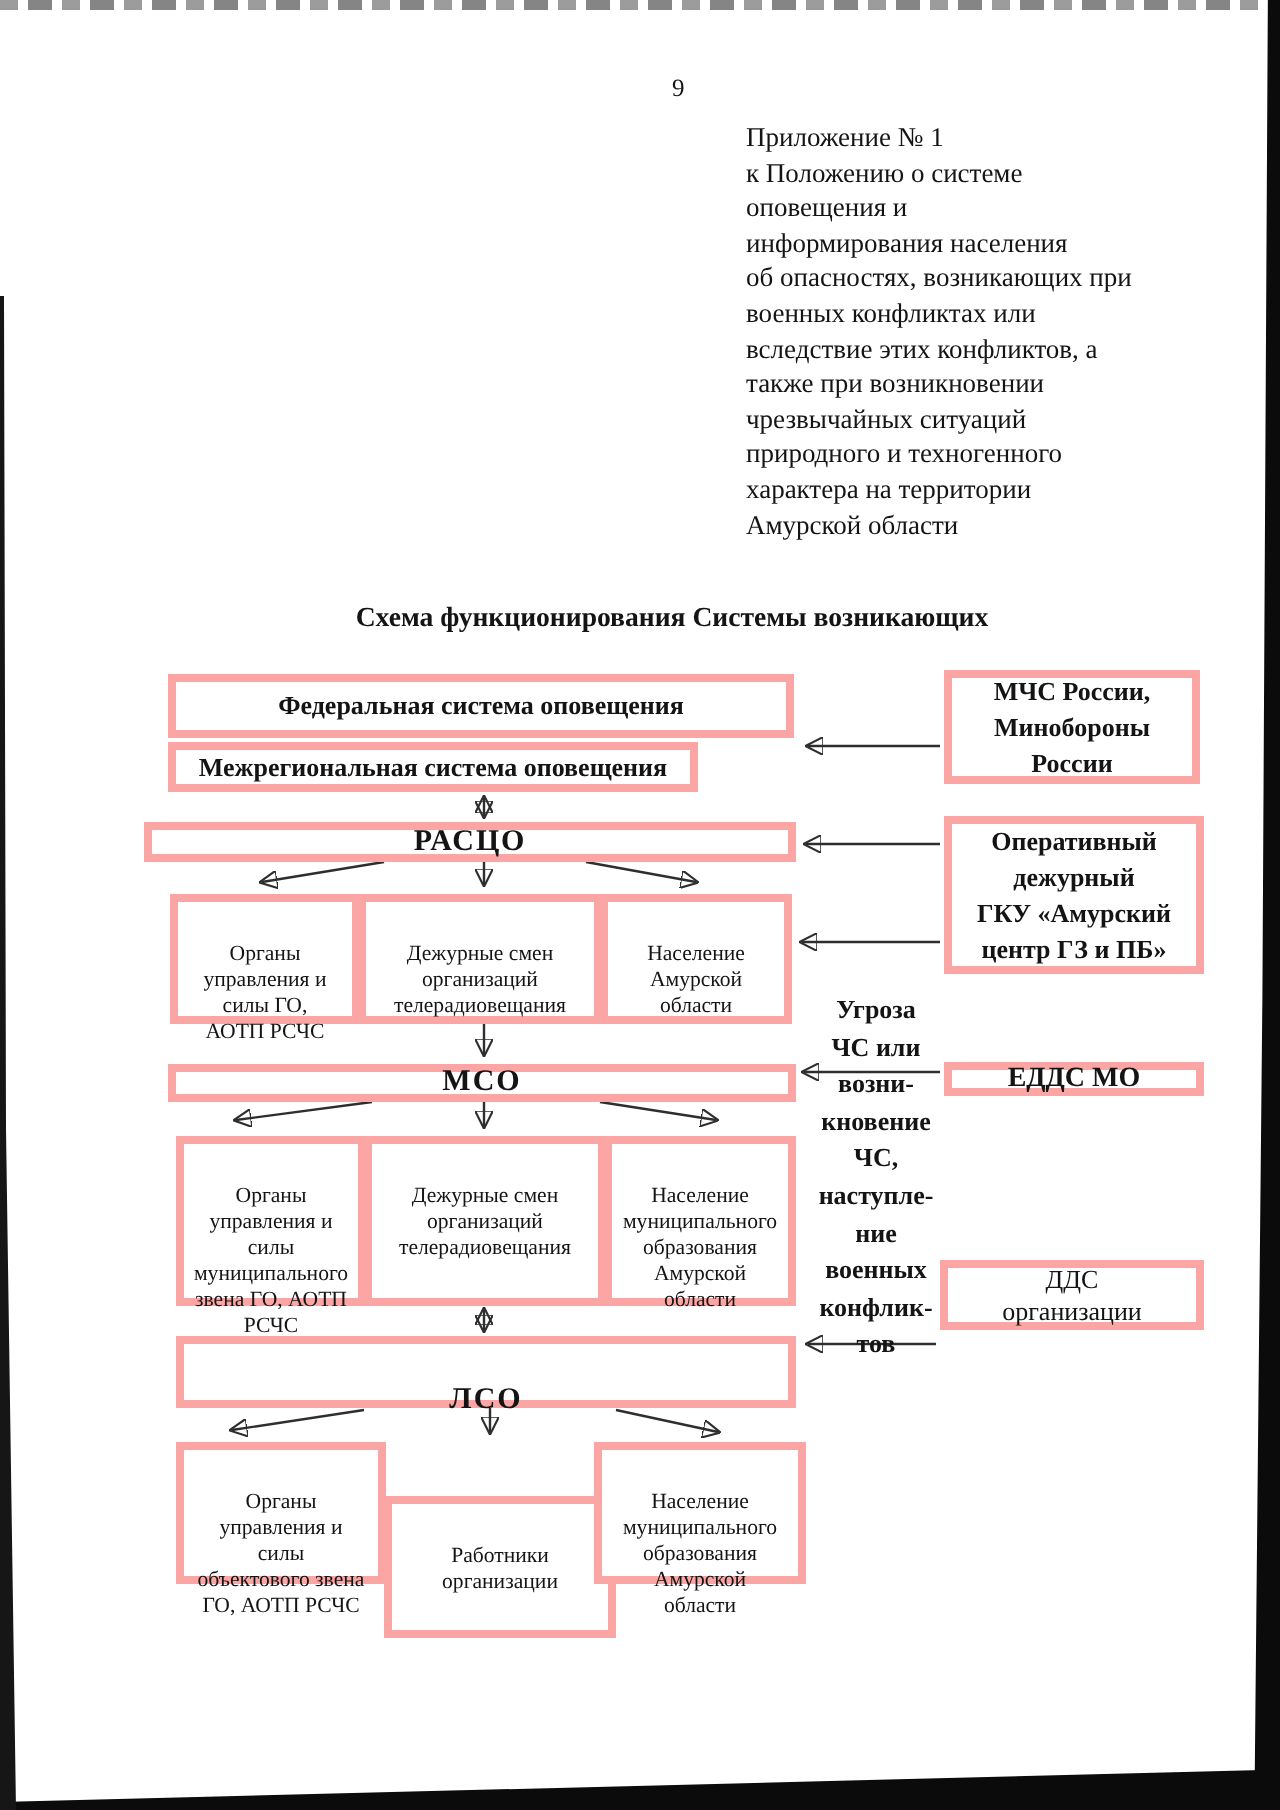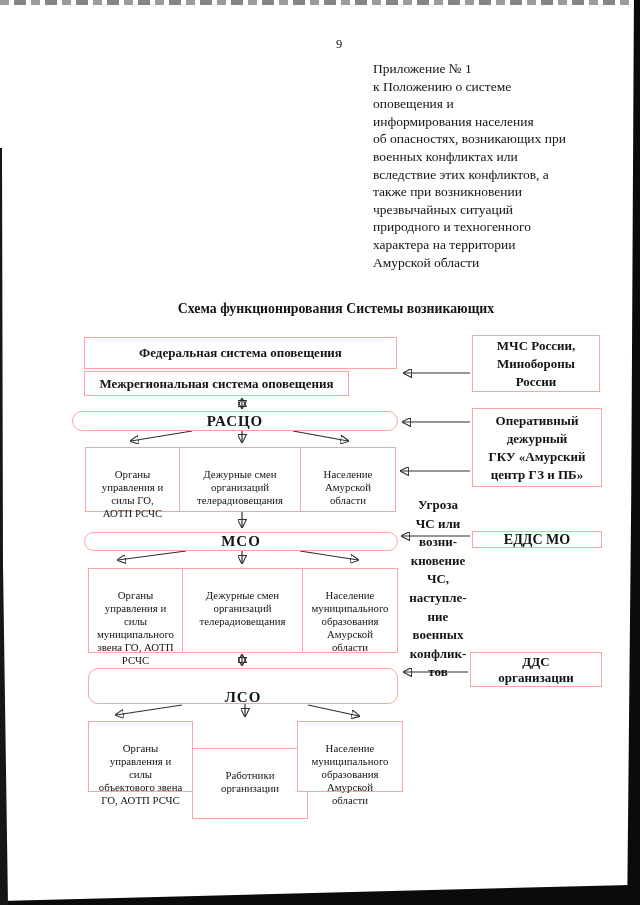--- a/index.html
+++ b/index.html
@@ -18,25 +18,25 @@
     clip-path:polygon(0 82%,100% 8%,100% 100%,0 100%);}
   #left-line{position:absolute;top:148px;left:0;width:8px;height:757px;background:#161616;
     clip-path:polygon(0 0,2px 0,3px 55%,8px 100%,0 100%);}
   
   #page-number{position:absolute;top:37px;left:336px;font-size:12.5px;}
   #appendix-header{position:absolute;top:60px;left:373px;width:212px;
     font-size:13.5px;line-height:17.6px;}
   #diagram-title{position:absolute;top:301px;left:144px;width:384px;text-align:center;
     font-weight:bold;font-size:13.8px;}
   
-  .bx{position:absolute;border:1px solid #fca5a5;background:#fff;box-sizing:border-box;
+  .bx{position:absolute;border:4px solid #fca5a5;background:#fff;box-sizing:border-box;
     display:flex;justify-content:center;text-align:center;}
   .bx.mid{align-items:center;}
   .bx.topal{align-items:flex-start;padding-top:20px;}
-  .hub{font-weight:bold;font-size:15px;letter-spacing:1px;border-radius:10px;}
+  .hub{font-weight:bold;font-size:15px;letter-spacing:1px;}
   .cell{font-size:10.8px;line-height:12.9px;}
   .side{font-weight:bold;font-size:13px;line-height:18px;}
   #threat-note{position:absolute;top:496px;left:398px;width:80px;text-align:center;
     font-weight:bold;font-size:13px;line-height:18.6px;}
   #connector-lines{position:absolute;top:0;left:0;width:640px;height:905px;}
   #connector-lines path{stroke:#2e2e2e;stroke-width:1.2;fill:none;}
 </style>
 </head>
 <body>
 
@@ -146,21 +146,21 @@
 области</div>
 
   <div class="bx mid pre side" style="left:472px;top:335px;width:128px;height:57px;">МЧС России,
 Минобороны
 России</div>
   <div class="bx mid pre side" style="left:472px;top:408px;width:130px;height:79px;">Оперативный
 дежурный
 ГКУ «Амурский
 центр ГЗ и ПБ»</div>
   <div class="bx mid pre" style="left:472px;top:531px;width:130px;height:17px;font-weight:bold;font-size:14px;">ЕДДС МО</div>
-  <div class="bx mid pre" style="left:470px;top:652px;width:132px;height:35px;font-weight:bold;font-size:13px;line-height:16px;">ДДС
+  <div class="bx mid pre" style="left:470px;top:630px;width:132px;height:35px;font-weight:normal;font-size:13px;line-height:16px;">ДДС
 организации</div>
 
   <div id="threat-note" class="pre">Угроза
 ЧС или
 возни-
 кновение
 ЧС,
 наступле-
 ние
 военных

